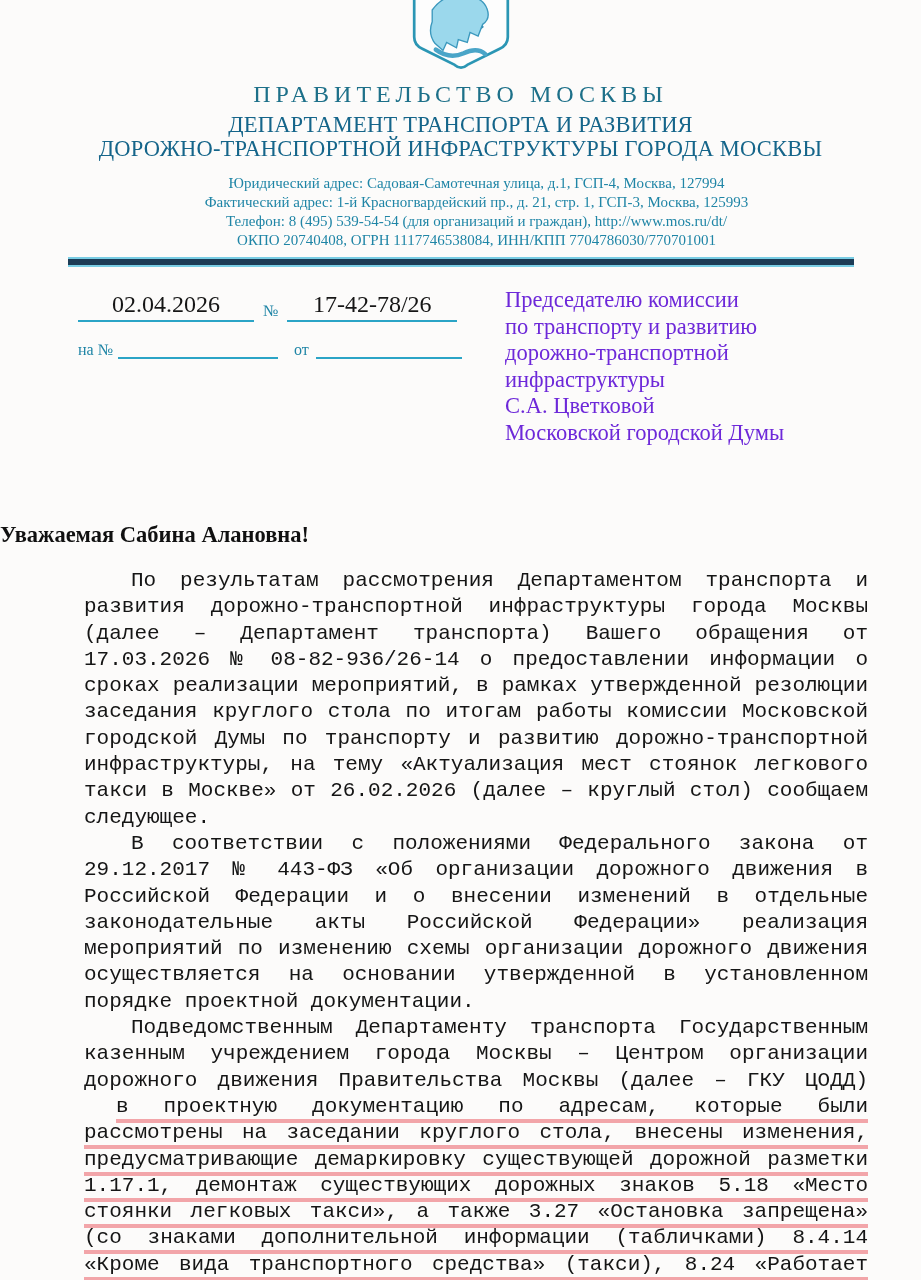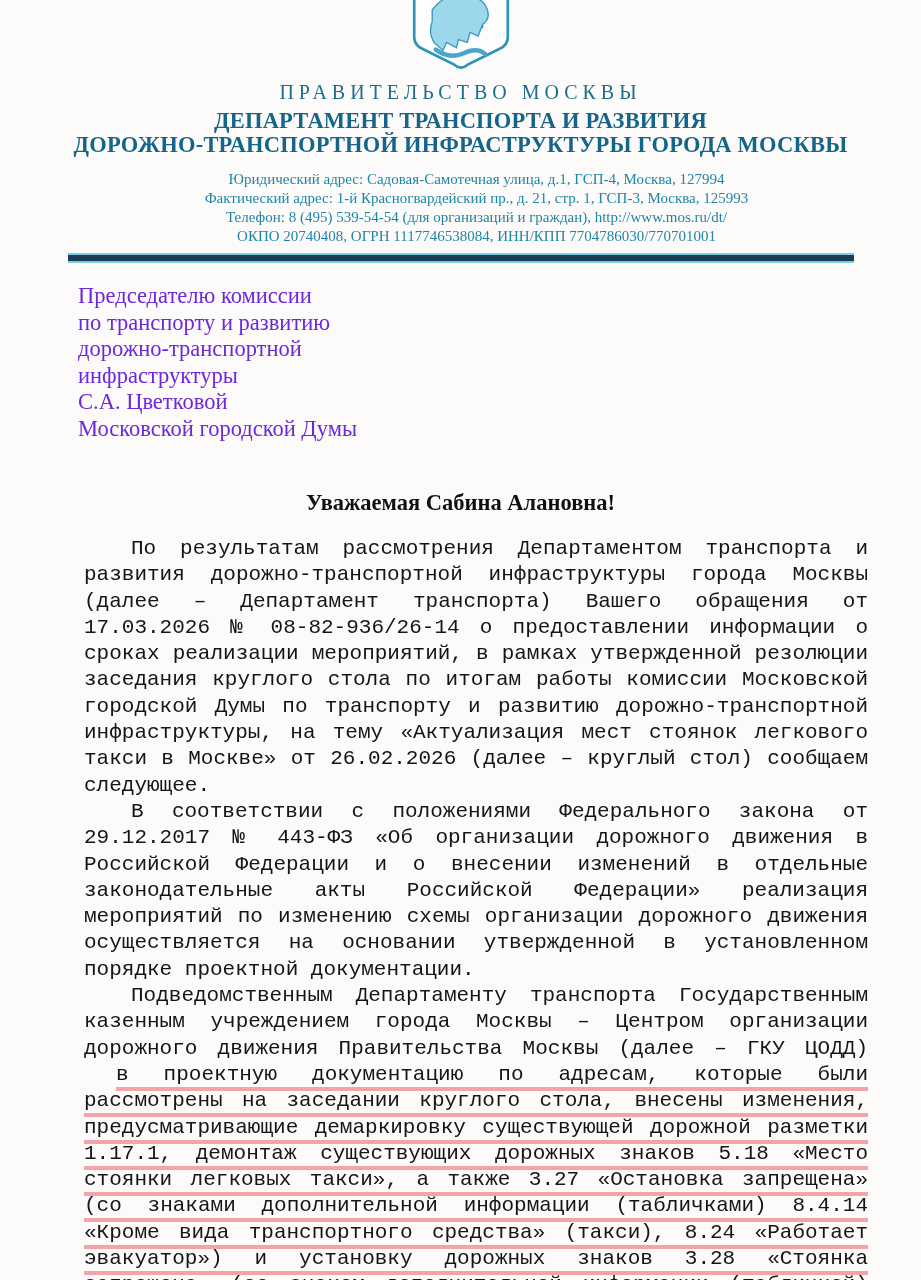--- a/index.html
+++ b/index.html
@@ -24,29 +24,29 @@
     overflow: hidden;
     display: flex;
     justify-content: center;
   }
   .emblem-wrap svg { margin-top: -44px; }
 
   .gov-title {
     margin-top: 9px;
     text-align: center;
     color: #1d7089;
-    font-size: 20px;
+    font-size: 24px;
     letter-spacing: 5px;
     white-space: nowrap;
   }
   .dept-name {
     margin-top: 5px;
     text-align: center;
     color: #15658a;
-    font-weight: bold;
+    font-weight: normal;
     font-size: 22.5px;
     line-height: 24px;
     letter-spacing: 0.2px;
   }
   .addr-block {
     margin-top: 13px;
     text-align: center;
     color: #1f85a6;
     font-size: 15px;
     line-height: 19px;
@@ -101,22 +101,22 @@
   .addressee {
     width: 398px;
     font-weight: normal;
     font-size: 22.5px;
     line-height: 26.5px;
     color: #6d28d9;
   }
 
   
   .salutation {
-    margin-top: 48px;
-    text-align: center;
+    margin-top: 76px;
+    text-align: left;
     font-weight: bold;
     font-size: 22.5px;
     color: #101010;
   }
   .letter-body {
     margin: 20px 53px 0 84px;
     width: 784px;
     font-size: 21px;
     line-height: 26.3px;
     text-align: justify;
@@ -162,20 +162,33 @@
       <div>Юридический адрес: Садовая-Самотечная улица, д.1, ГСП-4, Москва, 127994</div>
       <div>Фактический адрес: 1-й Красногвардейский пр., д. 21, стр. 1, ГСП-3, Москва, 125993</div>
       <div>Телефон: 8 (495) 539-54-54 (для организаций и граждан), http://www.mos.ru/dt/</div>
       <div>ОКПО 20740408, ОГРН 1117746538084, ИНН/КПП 7704786030/770701001</div>
     </div>
 
   <div class="header-rule"></div>
 
   <div class="ref-row">
 
+    <div class="requisites">
+      <div class="req-line1">
+        <div class="req-field date">02.04.2026</div>
+        <div class="req-no">№</div>
+        <div class="req-field number">17-42-78/26</div>
+      </div>
+      <div class="req-line2">
+        <span>на №</span>
+        <span class="req-blank b1"></span>
+        <span class="req-ot">от</span>
+        <span class="req-blank b2"></span>
+      </div>
+    </div>
 
     <div class="addressee">
         <div>Председателю комиссии</div>
         <div>по транспорту и развитию</div>
         <div>дорожно-транспортной</div>
         <div>инфраструктуры</div>
         <div>С.А. Цветковой</div>
         <div>Московской городской Думы</div>
       </div>
 

